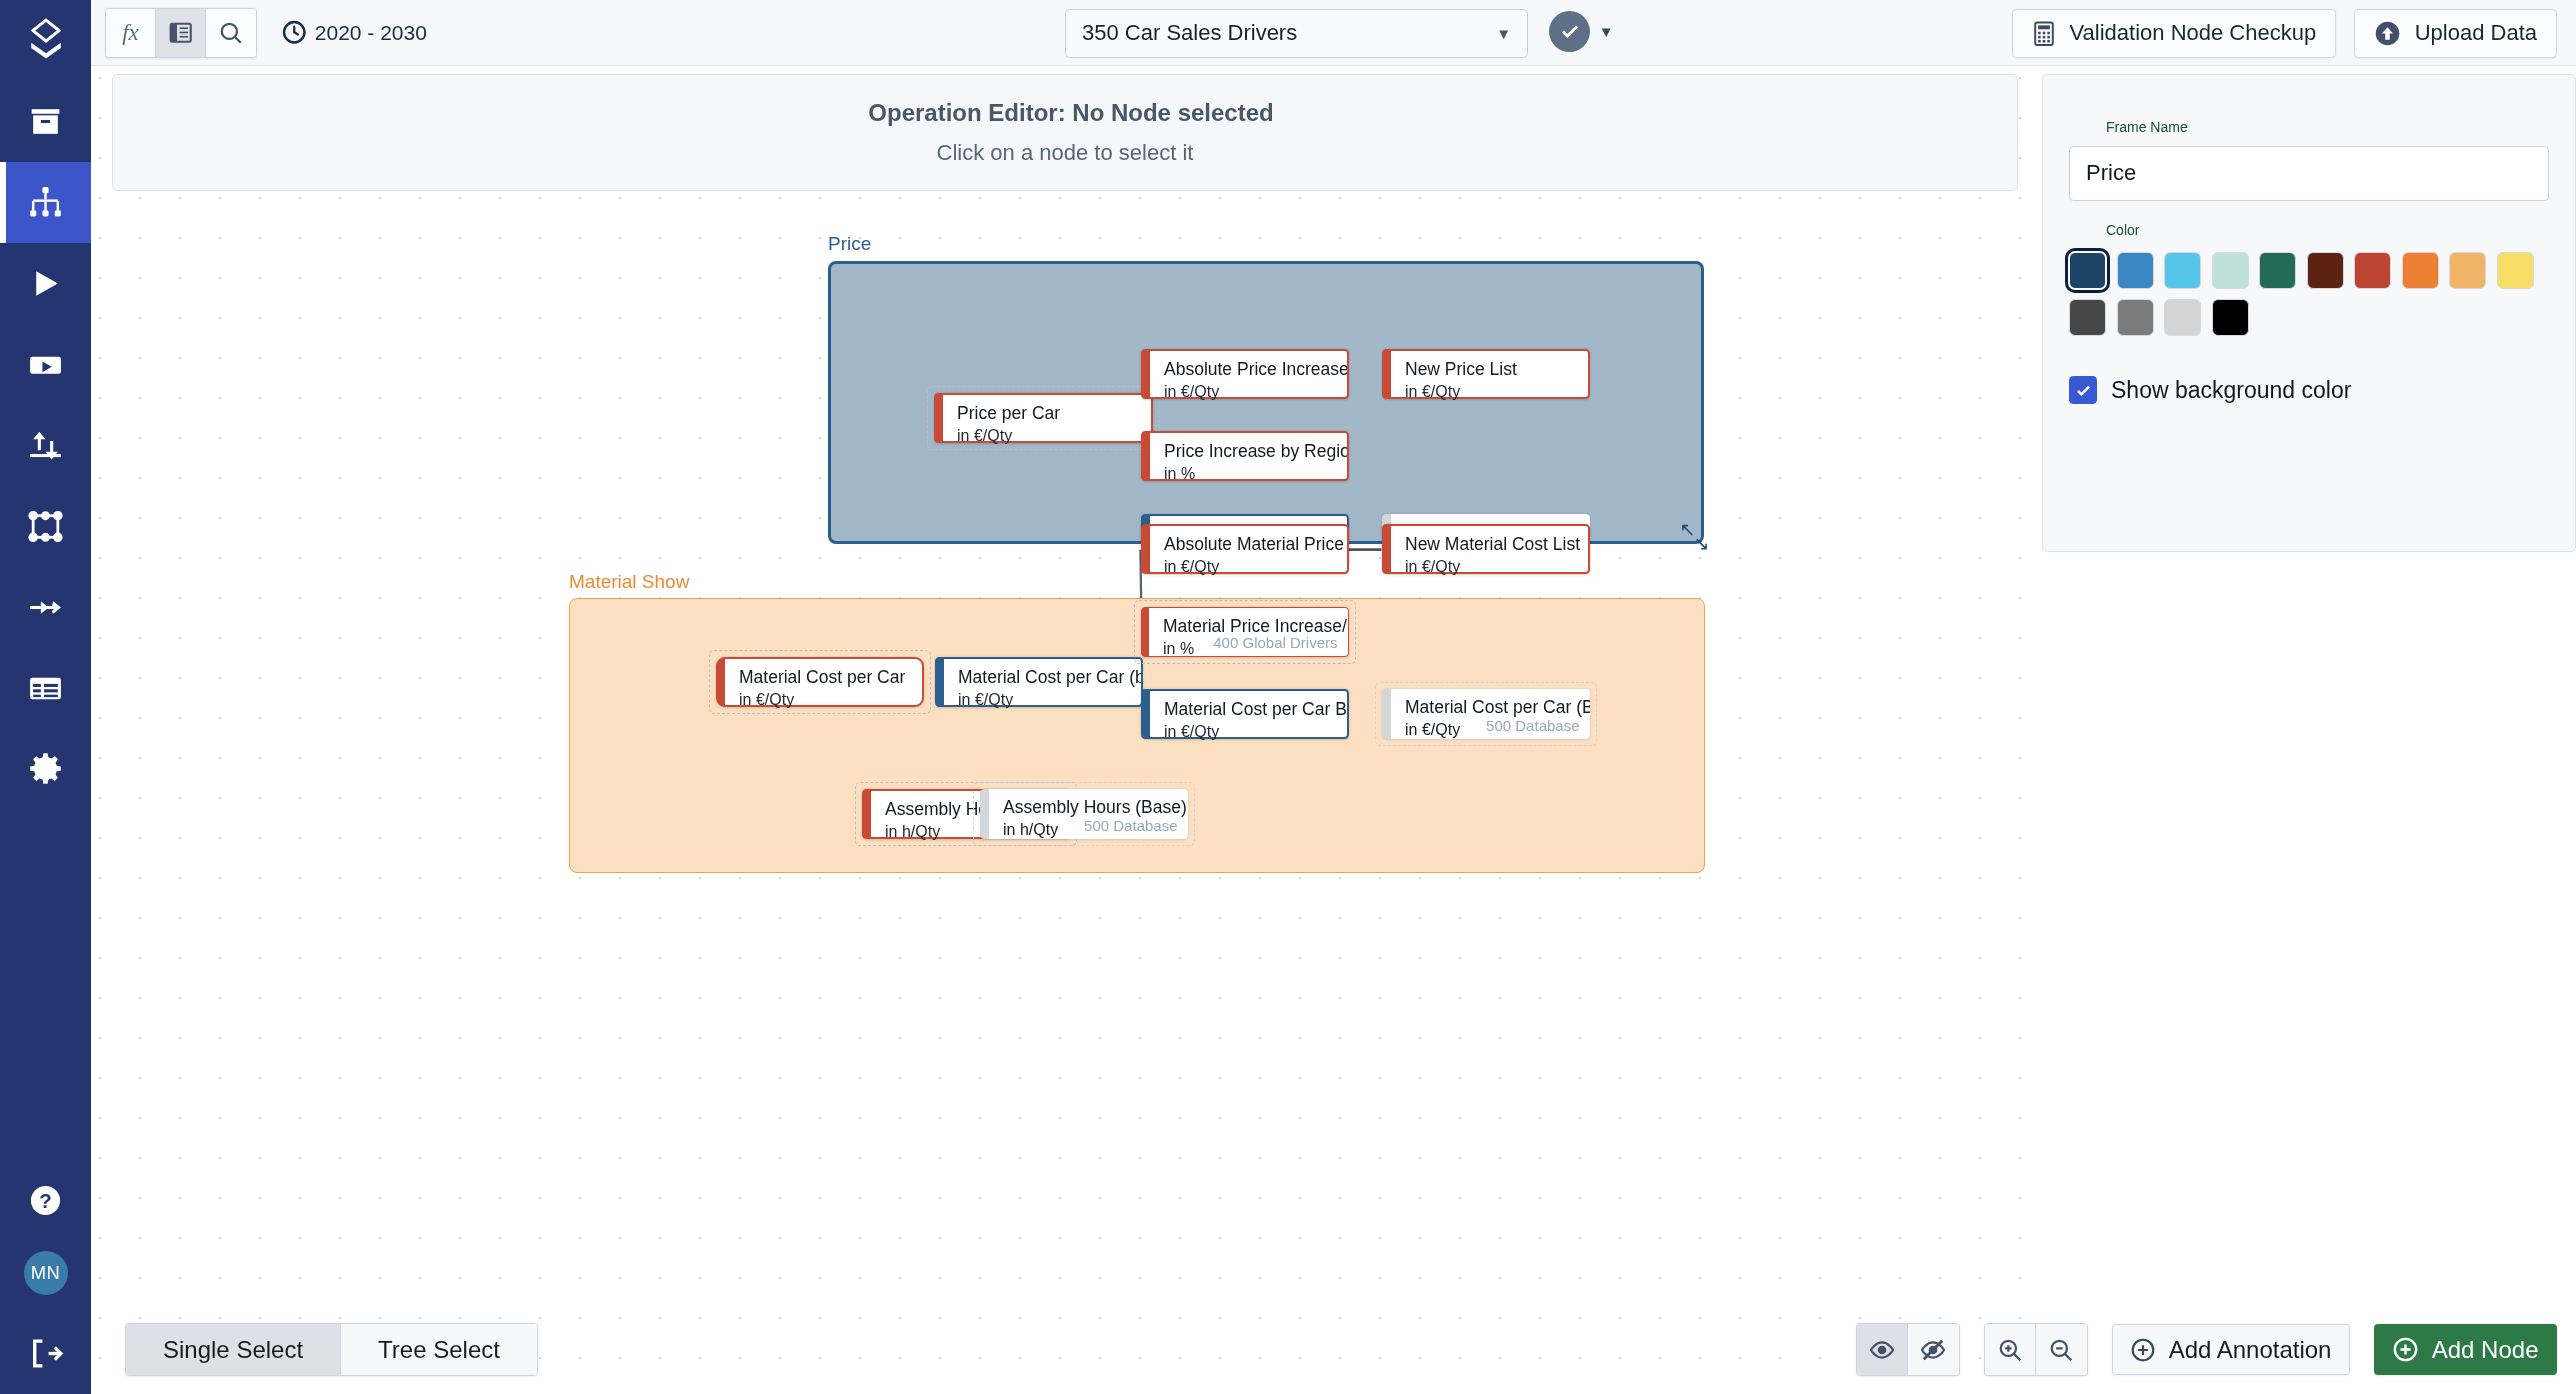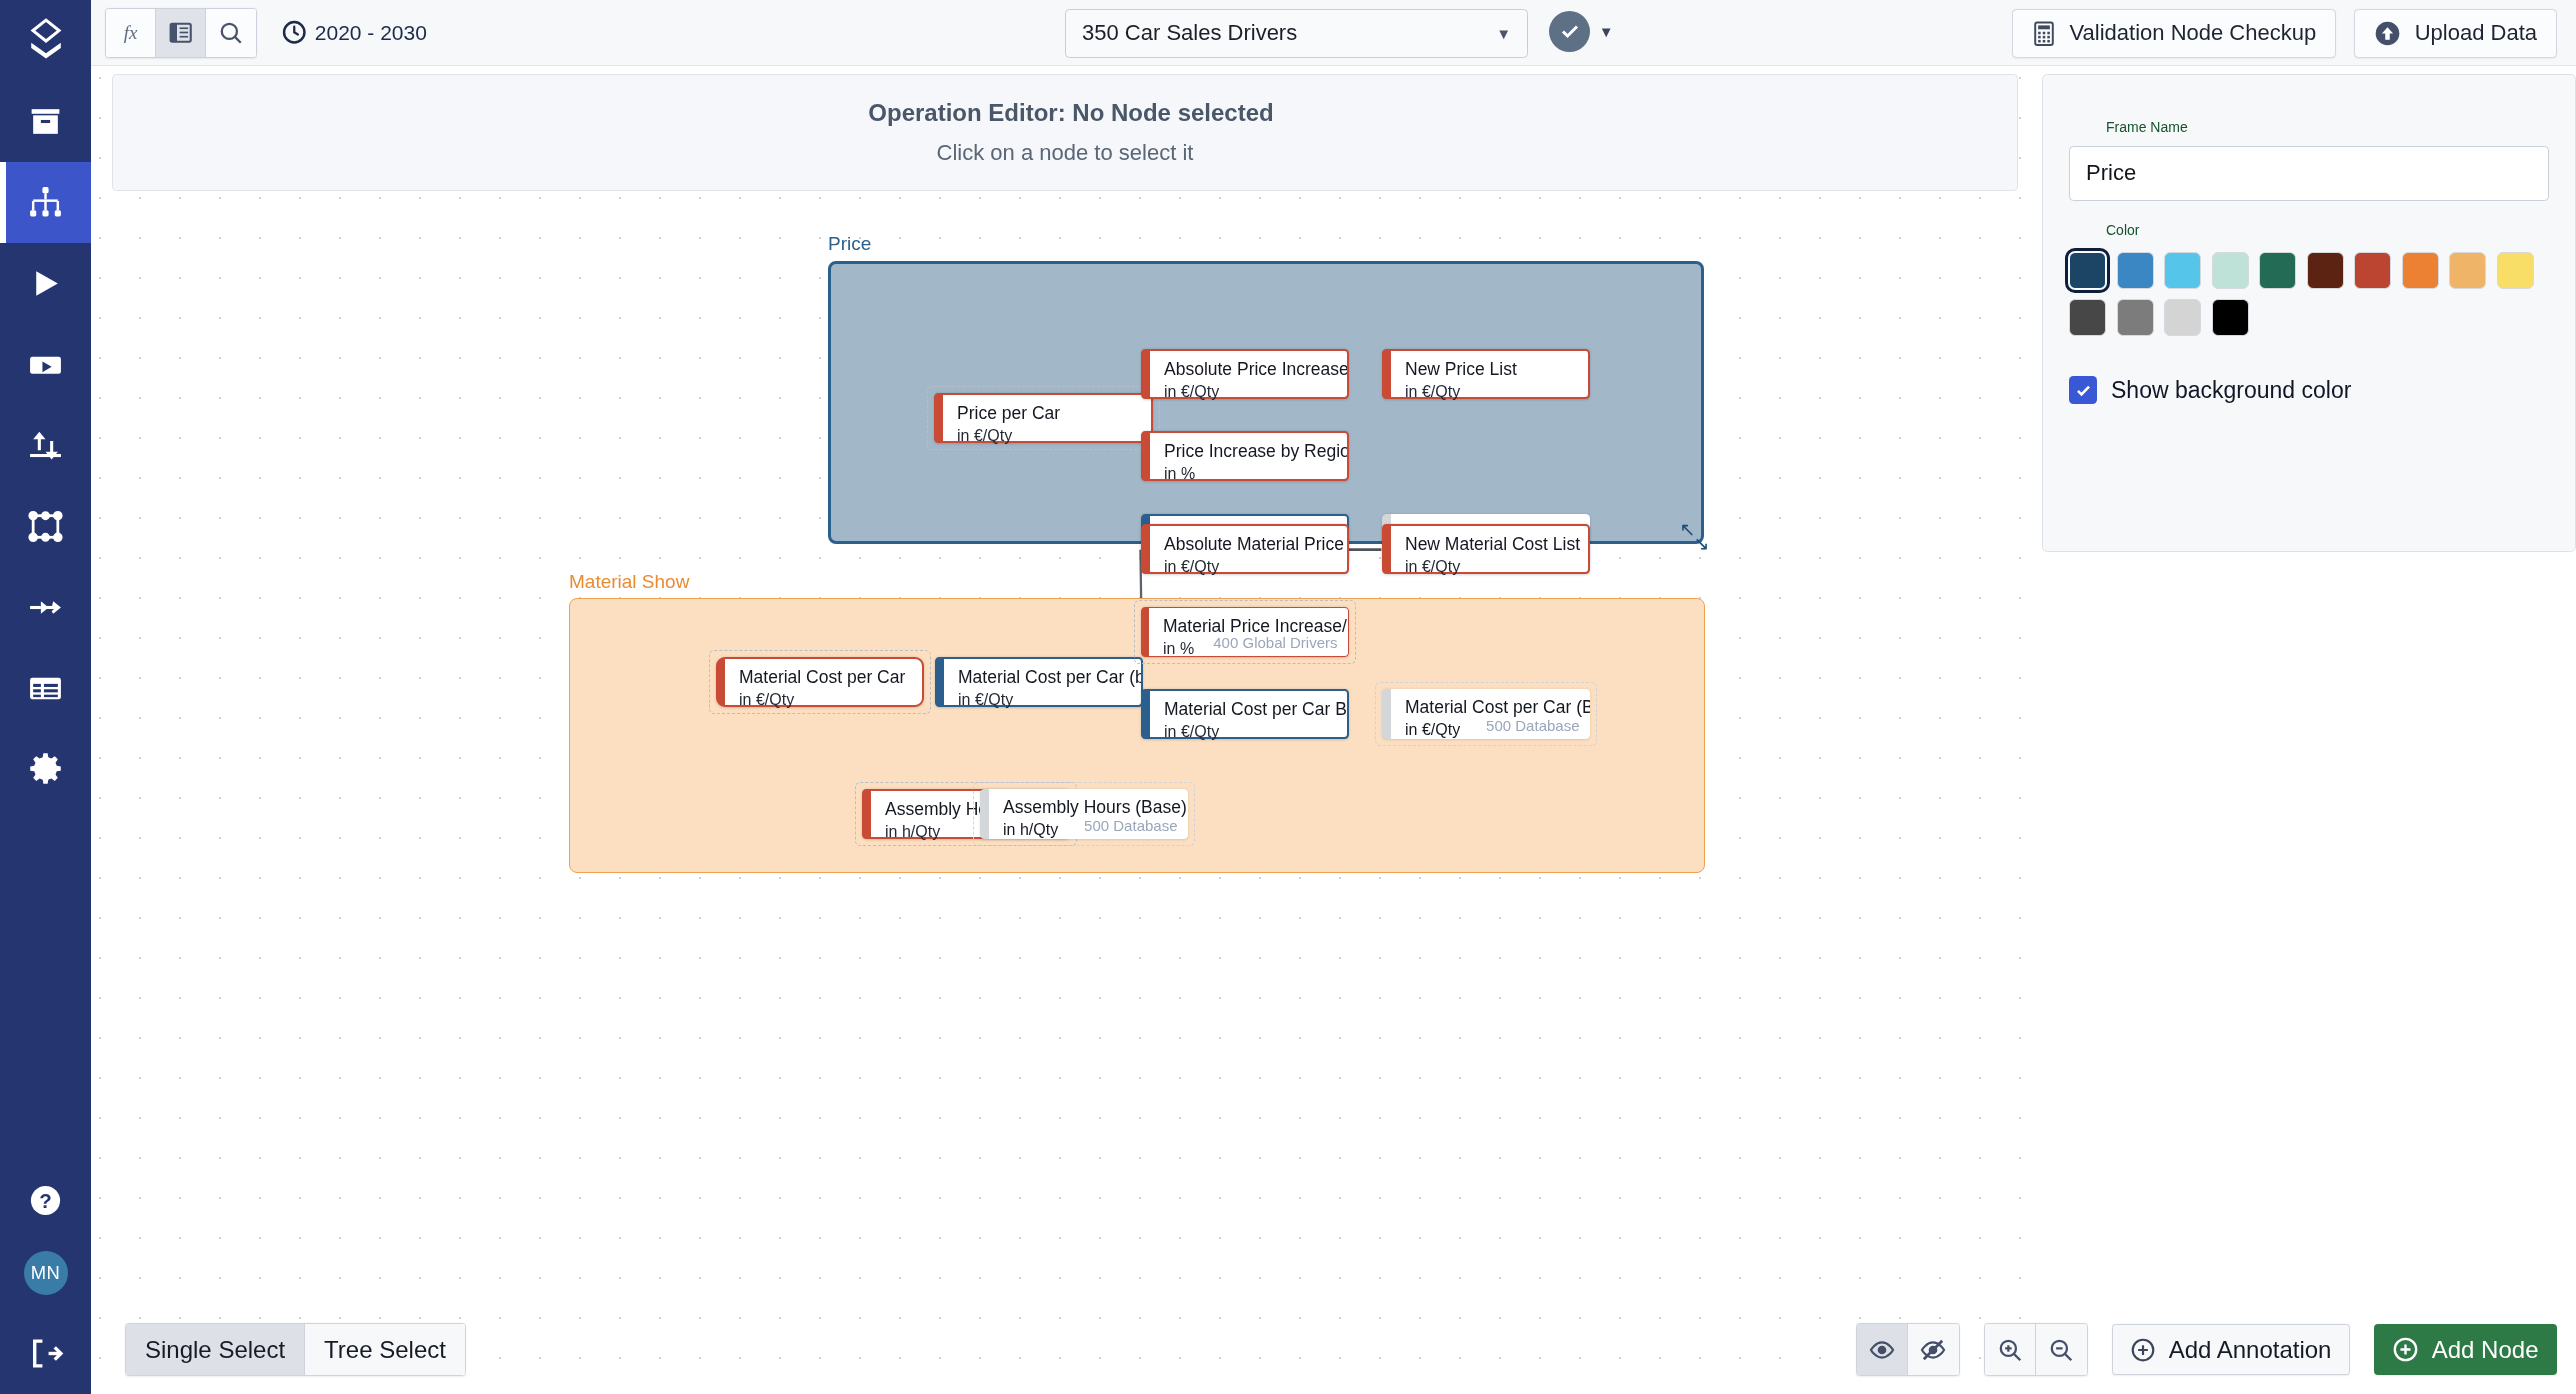--- a/index.html
+++ b/index.html
@@ -53,21 +53,21 @@
     box-shadow: 0 0.9px 1.8px rgba(0,0,0,.07);
   }
   .seg-btn {
     width: 50px; height: 48px;
     display: flex; align-items: center; justify-content: center;
     border-right: 0.9px solid #ccd2db; background: #fbfcfd; cursor: pointer;
     color: #3c4a5e;
   }
   .seg-btn:last-child { border-right: none; }
   .seg-btn.sel { background: #dfe3e9; }
-  .fx-glyph { font-family: "Liberation Serif", serif; font-style: italic; font-size: 19px; color:#5d6b80; }
+  .fx-glyph { font-family: "Liberation Serif", serif; font-style: italic; font-size: 23px; color:#5d6b80; }
 
   .period {
     display: flex; align-items: center; gap: 8.8px;
     margin-left: 24.5px; color: #1d2a4a; font-size: 21px;
   }
 
   .proj-select {
     position: absolute; left: 974px; top: 8.8px;
     width: 463px; height: 49px;
     background: #f8fafc; border: 0.9px solid #c8ced8; border-radius: 4.4px;
@@ -176,21 +176,21 @@
   
   svg.edges { position: absolute; left: 0; top: 0; width: 1950px; height: 1328px; pointer-events: none; }
 
   
   .select-group {
     position: absolute; left: 125px; top: 1323px;
     display: flex; border: 0.9px solid #cfd4dc; border-radius: 3.5px; overflow: hidden;
     box-shadow: 0 0.9px 1.8px rgba(0,0,0,.07);
   }
   .select-group div {
-    height: 51px; padding: 0 19px; display:flex; align-items:center;
+    height: 51px; padding: 0 37px; display:flex; align-items:center;
     font-size: 24px; color: #161b26; background: #f7f8fa; cursor: pointer;
     border-right: 0.9px solid #cfd4dc;
   }
   .select-group div:last-child { border-right: none; }
   .select-group div.on { background: #dde0e6; }
 
   .bottom-right { position: absolute; right: 19px; top: 1323px; display: flex; align-items: center; gap: 24px; }
   .icon-pair {
     display: flex; border: 0.9px solid #cfd4dc; border-radius: 3.5px; overflow: hidden;
     box-shadow: 0 0.9px 1.8px rgba(0,0,0,.07); background:#f7f8fa;

